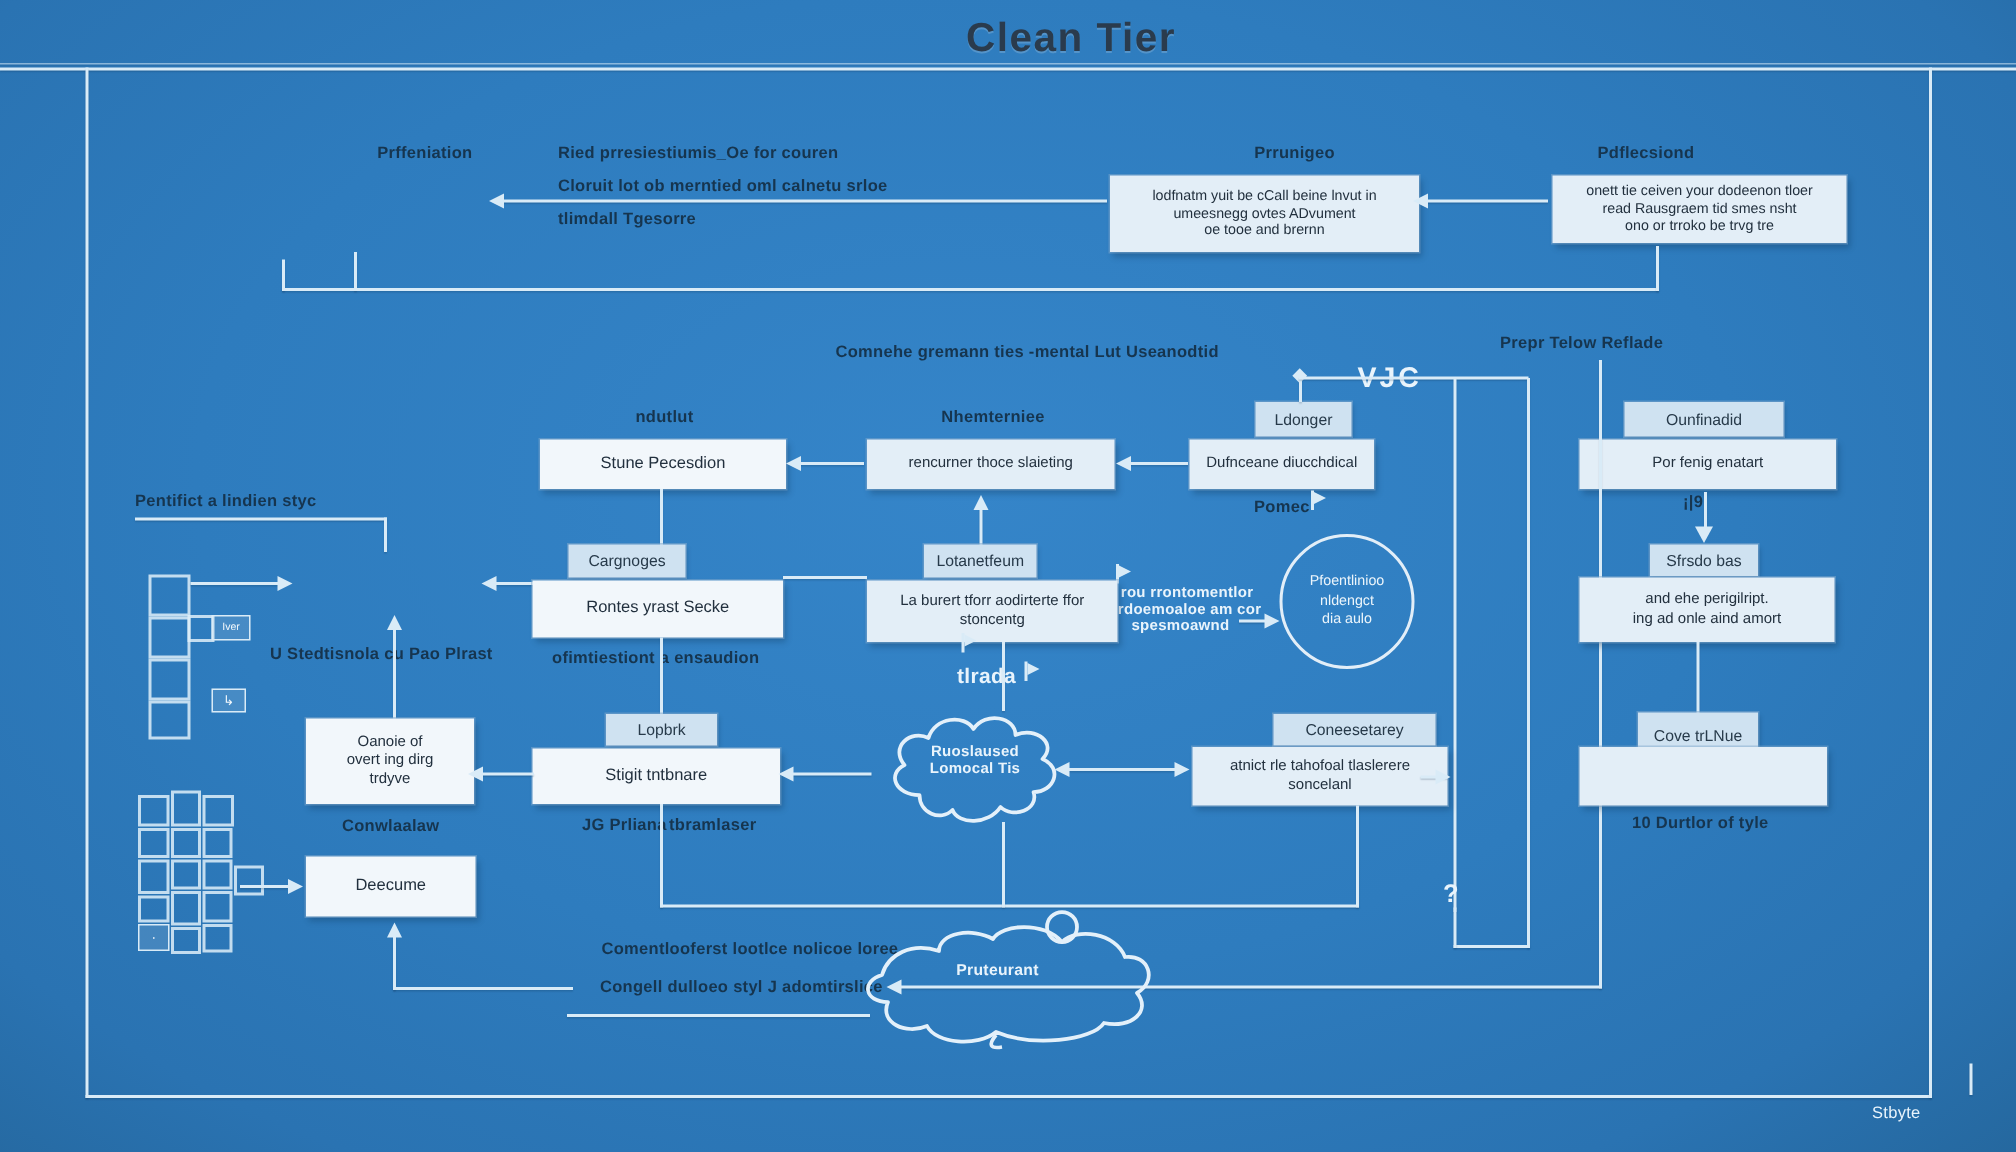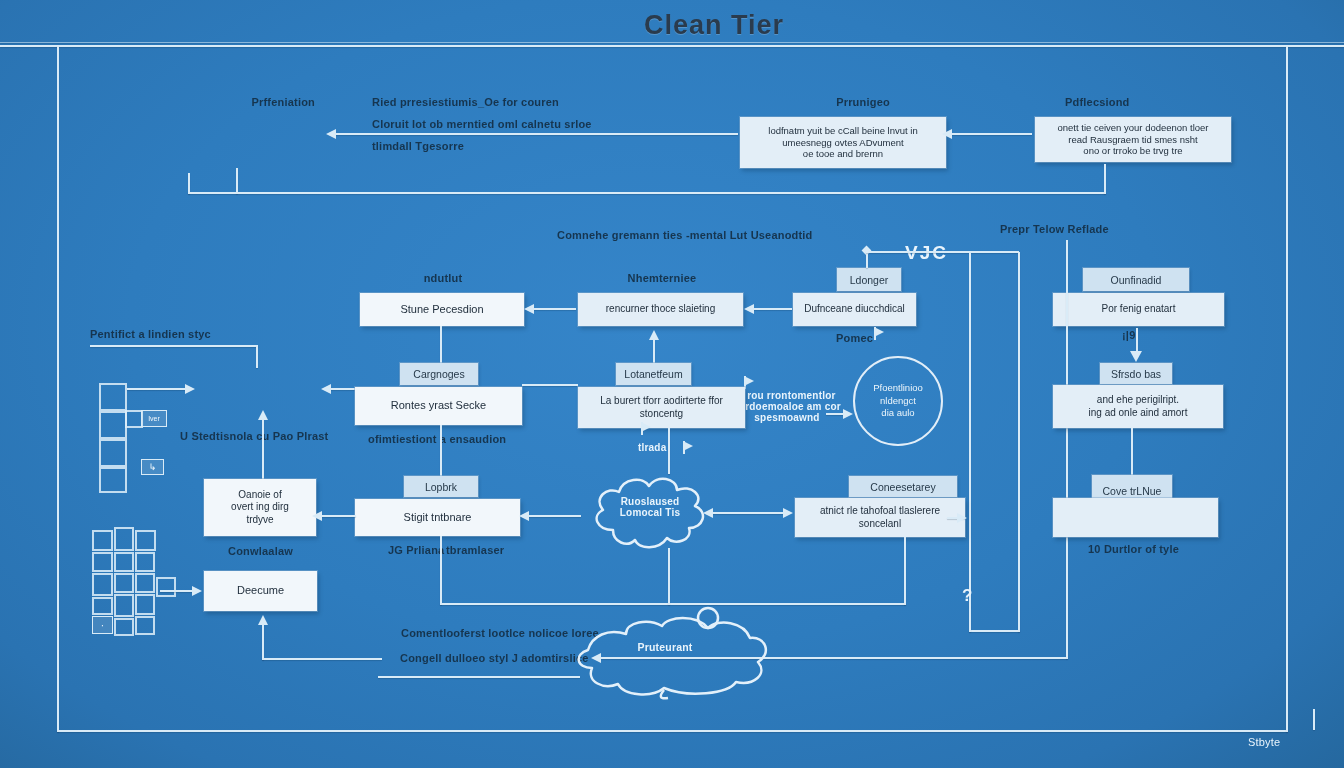--- a/index.html
+++ b/index.html
@@ -148,33 +148,33 @@
   <div class="note" style="left:180px;top:430px">U Stedtisnola cu Pao Plrast</div>
   <i class="line" style="left:262px;top:412px;width:2px;height:67px"></i>
   <i class="ah ah-u" style="left:258px;top:410px"></i>
 
   <div class="box white" style="left:204px;top:479px;width:112px;height:57px;font-size:10px">Oanoie of
 overt ing dirg
 trdyve</div>
   <div class="note" style="left:228px;top:545px">Conwlaalaw</div>
 
   <i class="line" style="left:440px;top:326px;width:2px;height:38px"></i>
-  <div class="tag" style="left:400px;top:363px;width:78px;height:22px">Cargnoges</div>
+  <div class="tag" style="left:379px;top:363px;width:78px;height:22px">Cargnoges</div>
   <div class="box white" style="left:355px;top:387px;width:167px;height:38px">Rontes yrast Secke</div>
   <i class="line" style="left:522px;top:384px;width:56px;height:2px"></i>
   <div class="note" style="left:368px;top:433px">ofimtiestiont a ensaudion</div>
 
   <i class="line" style="left:653px;top:334px;width:2px;height:30px"></i>
   <i class="ah ah-u" style="left:649px;top:330px"></i>
   <div class="tag" style="left:616px;top:363px;width:75px;height:22px">Lotanetfeum</div>
   <div class="box" style="left:578px;top:387px;width:167px;height:41px">La burert tforr aodirterte ffor
 stoncentg</div>
 
   <i class="flag" style="left:641px;top:422px"></i>
-  <div class="note lite" style="left:638px;top:442px;font-size:10px">tlrada</div>
+  <div class="note lite" style="left:638px;top:442px;font-size:14px">tlrada</div>
   <i class="flag" style="left:683px;top:441px"></i>
 
   <i class="line" style="left:668px;top:428px;width:2px;height:46px"></i>
   <i class="line" style="left:440px;top:425px;width:2px;height:52px"></i>
   <div class="tag" style="left:404px;top:476px;width:74px;height:21px">Lopbrk</div>
   <div class="box white" style="left:355px;top:499px;width:165px;height:37px">Stigit tntbnare</div>
 
   <i class="line" style="left:320px;top:515px;width:36px;height:2px"></i>
   <i class="ah ah-l" style="left:312px;top:511px"></i>
   <i class="line" style="left:527px;top:515px;width:54px;height:2px"></i>

